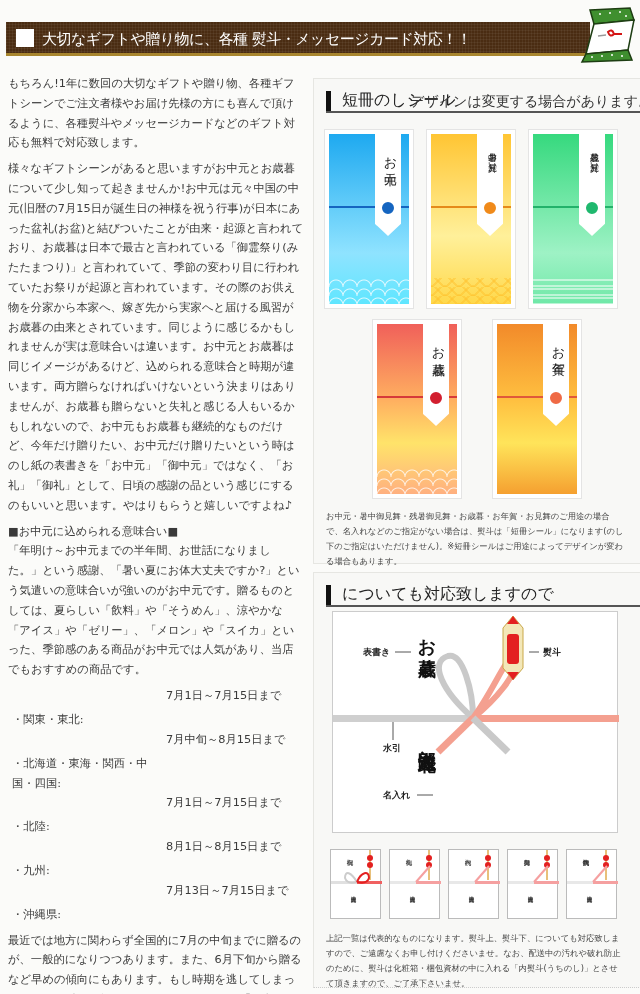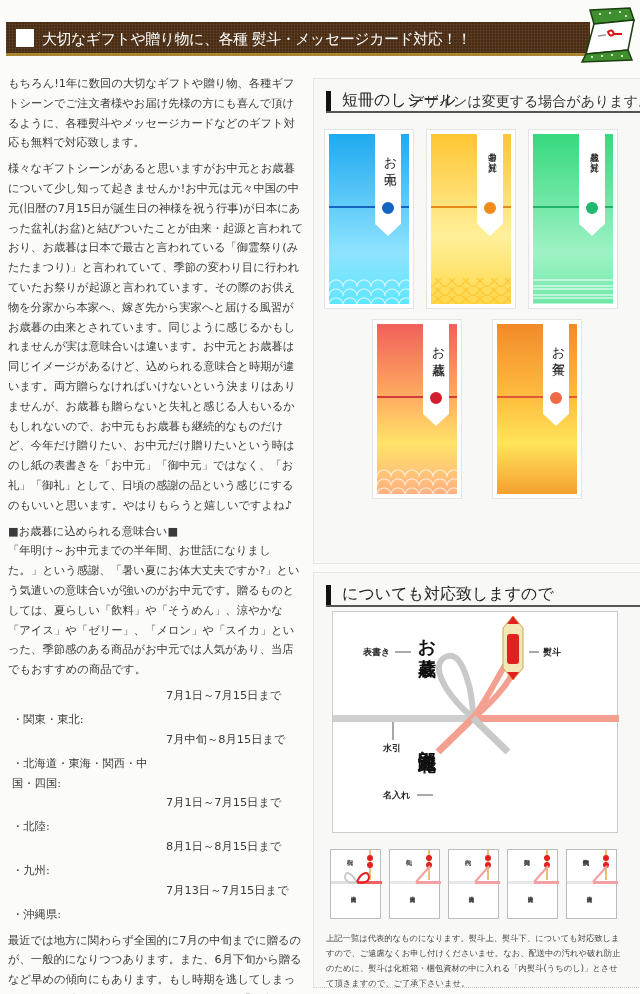--- a/index.html
+++ b/index.html
@@ -77,21 +77,21 @@
     <circle cx="24" cy="52" r="1" fill="#fff"></circle>
     <circle cx="34" cy="51" r="1" fill="#fff"></circle>
     <circle cx="44" cy="52" r="1" fill="#fff"></circle>
   <path d="M20,32 L28,31" stroke="#999" stroke-width="1.5"></path>
   <path d="M30,28 q4,-4 6,2 q-4,4 -6,-2 z M36,30 L44,30" stroke="#d41515" stroke-width="2" fill="none"></path>
 </svg>
 
 <div class="left">
   <p>もちろん!1年に数回の大切なギフトや贈り物、各種ギフトシーンでご注文者様やお届け先様の方にも喜んで頂けるように、各種熨斗やメッセージカードなどのギフト対応も無料で対応致します。</p>
   <p>様々なギフトシーンがあると思いますがお中元とお歳暮について少し知って起きませんか!お中元は元々中国の中元(旧暦の7月15日が誕生日の神様を祝う行事)が日本にあった盆礼(お盆)と結びついたことが由来・起源と言われており、お歳暮は日本で最古と言われている「御霊祭り(みたたまつり)」と言われていて、季節の変わり目に行われていたお祭りが起源と言われています。その際のお供え物を分家から本家へ、嫁ぎ先から実家へと届ける風習がお歳暮の由来とされています。同じように感じるかもしれませんが実は意味合いは違います。お中元とお歳暮は同じイメージがあるけど、込められる意味合と時期が違います。両方贈らなければいけないという決まりはありませんが、お歳暮も贈らないと失礼と感じる人もいるかもしれないので、お中元もお歳暮も継続的なものだけど、今年だけ贈りたい、お中元だけ贈りたいという時はのし紙の表書きを「お中元」「御中元」ではなく、「お礼」「御礼」として、日頃の感謝の品という感じにするのもいいと思います。やはりもらうと嬉しいですよね♪</p>
-  <div class="h">■お歳暮に込められる意味合い■</div>
+  <div class="h">■お中元に込められる意味合い■</div>
   <p>「年明け～お中元までの半年間、お世話になりました。」という感謝、「暑い夏にお体大丈夫ですか?」という気遣いの意味合いが強いのがお中元です。贈るものとしては、夏らしい「飲料」や「そうめん」、涼やかな「アイス」や「ゼリー」、「メロン」や「スイカ」といった、季節感のある商品がお中元では人気があり、当店でもおすすめの商品です。</p>
   <div class="sched">
     <div class="row">
         <span class="r">・関東・東北:</span>
         <span class="d">7月1日～7月15日まで</span>
       </div>
     <div class="row">
         <span class="r">・北海道・東海・関西・中国・四国:</span>
         <span class="d">7月中旬～8月15日まで</span>
       </div>
@@ -163,20 +163,21 @@
   <div class="tanzaku" style="left:178px;top:240px;">
     <div class="tz-in" style="background:linear-gradient(180deg,#f28a2a,#ffc040 45%,#ffe45a 70%,#f5a030);">
       <div class="tz-line" style="background:#e0583a"></div>
       <div class="tz-label">
           <div class="tz-text">お年賀</div>
         </div>
       <div class="tz-seal" style="background:#ef6a45"></div>
     </div>
   </div>
 
+  <div class="p1-caption">お中元・暑中御見舞・残暑御見舞・お歳暮・お年賀・お見舞のご用途の場合で、名入れなどのご指定がない場合は、熨斗は「短冊シール」になります(のし下のご指定はいただけません)。※短冊シールはご用途によってデザインが変わる場合もあります。</div>
 </div>
 
 <div class="panel p2">
   <div class="sec-head">
     <div class="sec-bar"></div>
     <div class="sec-title">についても対応致しますので</div>
   </div>
 
   <div class="diagram">
     <svg class="diag-svg" width="286" height="222" viewBox="0 0 286 222">

